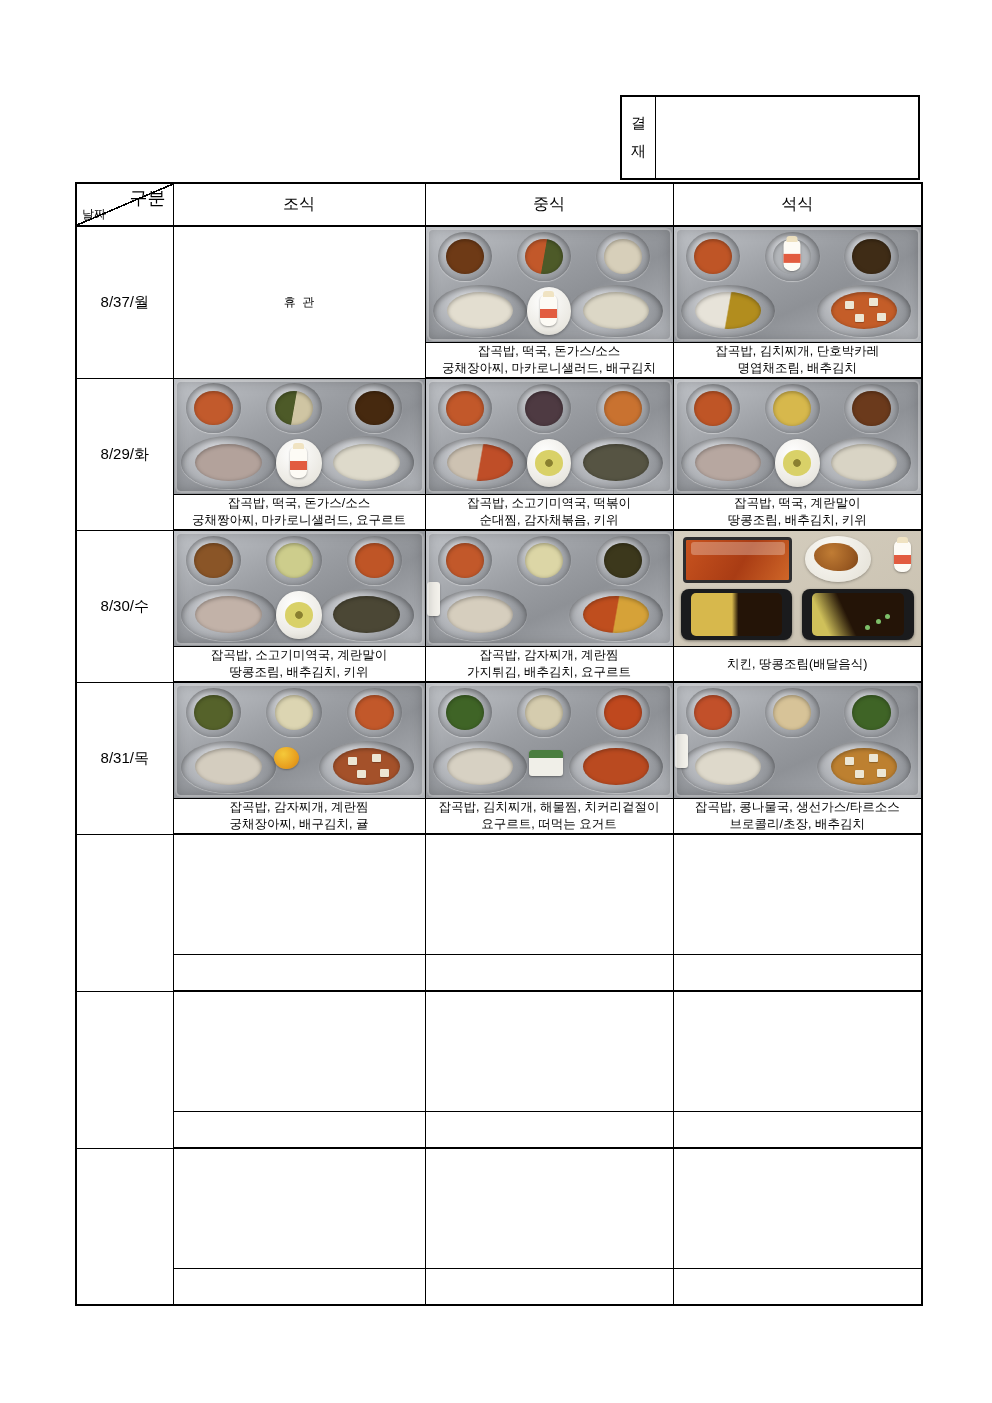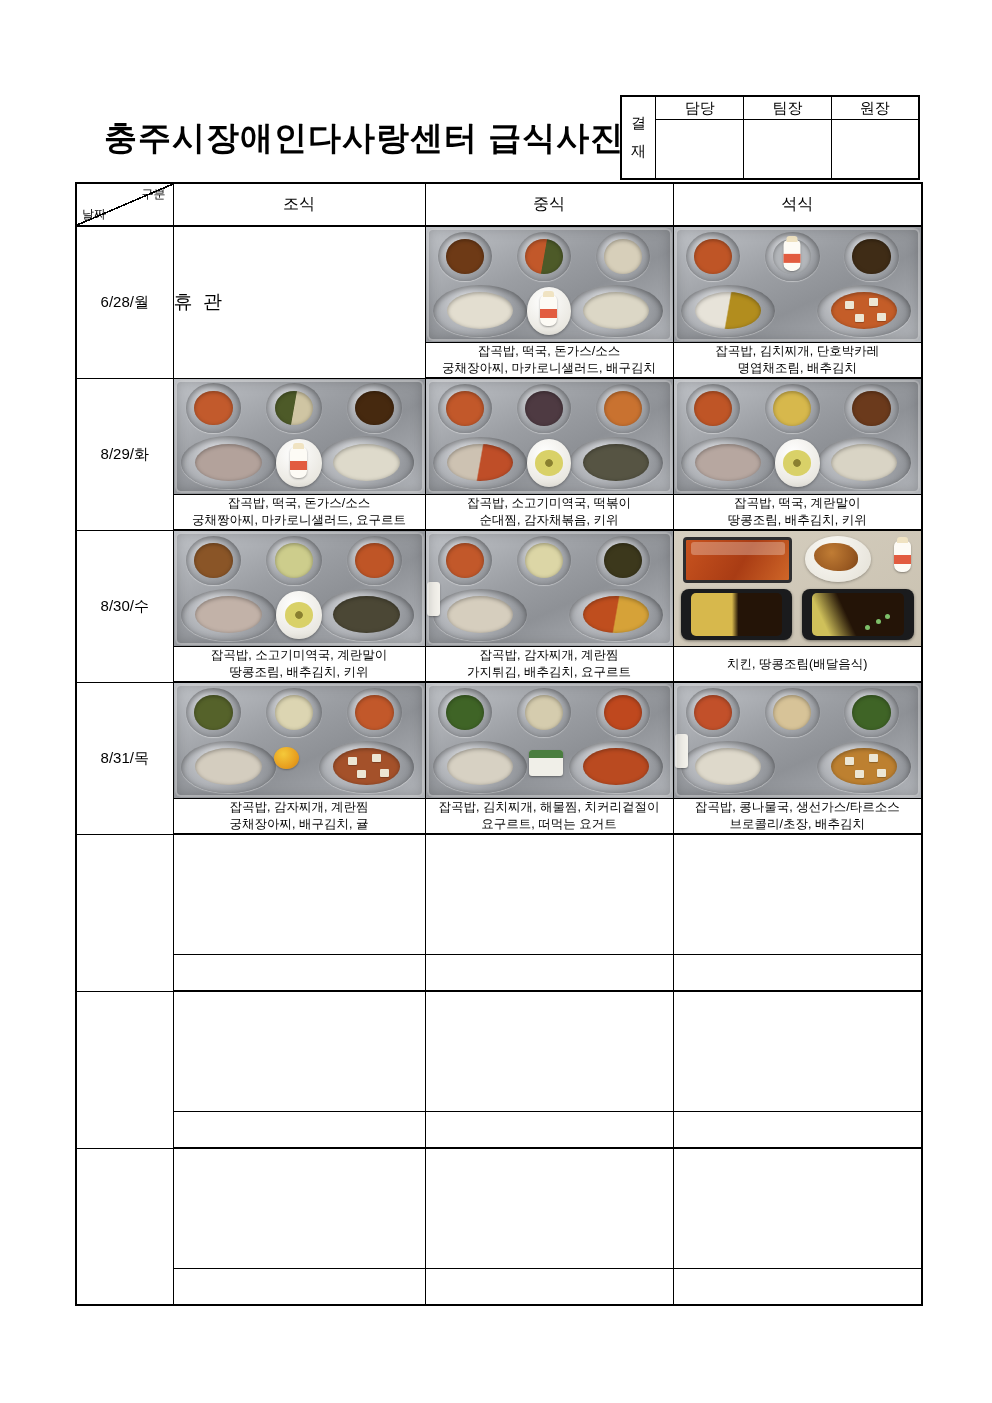--- a/index.html
+++ b/index.html
@@ -20,31 +20,31 @@
   .bl{border-left:1px solid #000;}
 
   
   table.meals{position:absolute;left:75px;top:182px;width:846px;border-collapse:collapse;
               table-layout:fixed;background:#fff;}
   table.meals{border:2px solid #000;}
   table.meals td{border:1px solid #000;padding:0;vertical-align:middle;box-sizing:border-box;}
   tr.hdr td{border-bottom:2px solid #000;height:43px;text-align:center;font-size:16px;}
   tr.cap td{border-bottom:2px solid #000;}
   td.date-cell{border-bottom:2px solid #000;text-align:center;font-size:15px;}
-  td.closed-cell{border-bottom:2px solid #000;text-align:left;font-size:19px;white-space:pre;margin-left:15px;}
+  td.closed-cell{border-bottom:2px solid #000;text-align:center;font-size:12px;white-space:pre;margin-left:15px;}
   td.caption-cell{height:24px;text-align:center;}
   .cap-line{font-size:12.5px;line-height:17px;white-space:nowrap;}
   td.empty-caption-cell{height:37px;}
 
   
   td.corner{position:relative;
     background-image:linear-gradient(to bottom right,
       transparent calc(50% - 0.8px), #000 calc(50% - 0.8px),
       #000 calc(50% + 0.8px), transparent calc(50% + 0.8px));}
-  .corner-top{position:absolute;top:2px;right:7px;font-size:12px;}
+  .corner-top{position:absolute;top:2px;right:7px;font-size:18px;}
   .corner-bottom{position:absolute;bottom:2px;left:5px;font-size:12px;}
 
   
   .photo{position:relative;width:100%;overflow:hidden;}
   .photo.tray{background:linear-gradient(155deg,#c2c5ca 0%,#9b9ea3 40%,#8e9196 60%,#b4b7bc 100%);}
   .photo.tray::after{content:"";position:absolute;inset:1px;border-radius:6px;
       box-shadow:inset 0 0 0 2px rgba(255,255,255,.35), inset 0 0 14px rgba(0,0,0,.25);pointer-events:none;}
   .bowl{position:absolute;border-radius:50%;
         background:radial-gradient(circle at 35% 28%, #d6d8dc 0%, #a3a6ab 55%, #83868b 100%);
         box-shadow:inset 0 2px 6px rgba(0,0,0,.4), 0 1px 1px rgba(255,255,255,.4);}
@@ -76,34 +76,25 @@
           background:radial-gradient(circle at 40% 35%, #c07c34, #9a5a22 65%, #7c4416);}
   .btray{position:absolute;background:#1a1b1d;border-radius:8px;box-shadow:0 1px 3px rgba(0,0,0,.45);}
   .btray .bt-in{position:absolute;inset:9%;border-radius:5px;}
   .gdot{position:absolute;width:5px;height:5px;border-radius:50%;background:#7ec06a;}
 </style>
 </head>
 <body>
 
 <div class="page">
 
-  <div class="title">충주시장애인다사랑센터 급식사진</div>
 
   <div class="approval">
     <div class="stamp">
       <span>결</span>
       <span>재</span>
-    </div>
-    <div class="agrid">
-      <div class="ahead">담당</div>
-      <div class="ahead bl">팀장</div>
-      <div class="ahead bl">원장</div>
-      <div></div>
-      <div class="bl"></div>
-      <div class="bl"></div>
     </div>
   </div>
 
   <table class="meals">
     <colgroup>
         <col style="width:97px">
         <col style="width:252px">
         <col style="width:248px">
         <col style="width:249px">
       </colgroup>
@@ -111,21 +102,21 @@
       <tr class="hdr">
         <td class="corner">
           <span class="corner-top">구분</span>
           <span class="corner-bottom">날짜</span>
         </td>
         <td>조식</td>
         <td>중식</td>
         <td>석식</td>
       </tr>
     <tr>
-          <td class="date-cell" rowspan="2">6/28/월</td>
+          <td class="date-cell" rowspan="2">8/37/월</td>
           <td class="closed-cell" rowspan="2"><div>휴  관</div></td>
           <td style="height: 115px;">
             <div class="photo tray" style="height: 115px;">
               <div class="bowl" style="left: 5%; top: 4%; width: 22%; height: 43%; position: absolute;">
                 <div class="food" style="background: rgb(110, 58, 22);"></div>
               </div>
               <div class="bowl" style="left: 37%; top: 4%; width: 22%; height: 43%; position: absolute;">
                 <div class="food" style="background: linear-gradient(100deg, rgb(194, 88, 42) 49%, rgb(77, 90, 40) 51%);"></div>
               </div>
               <div class="bowl" style="left: 69%; top: 4%; width: 22%; height: 43%; position: absolute;">

